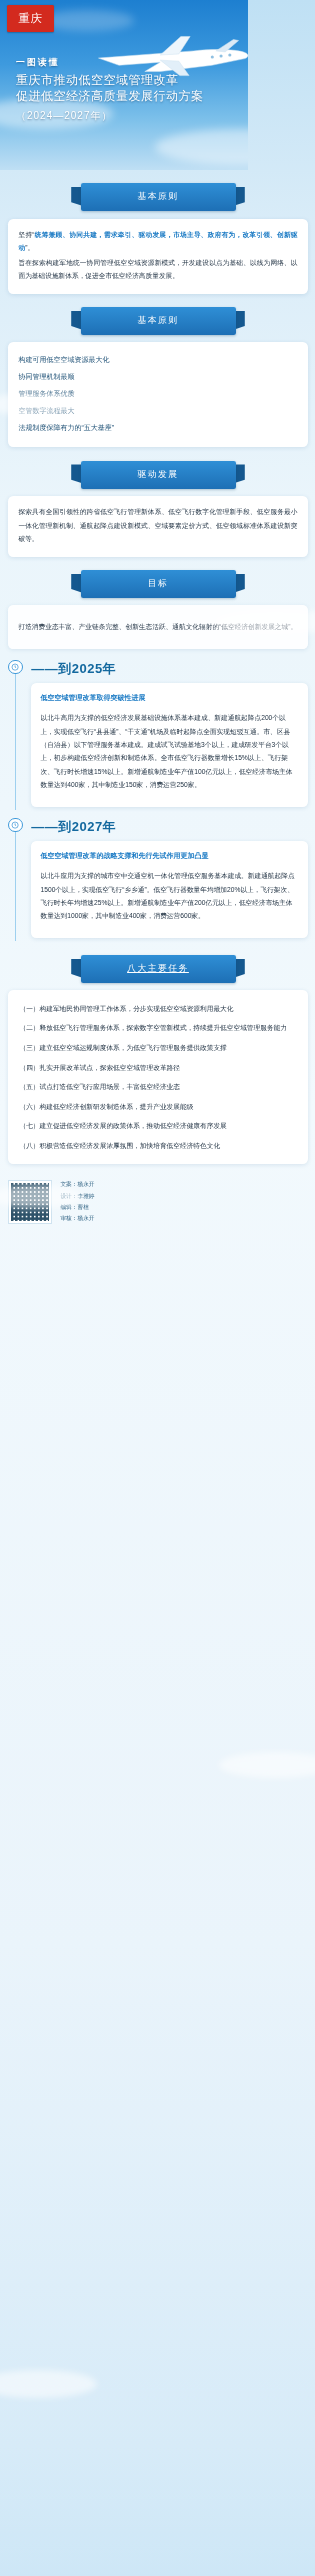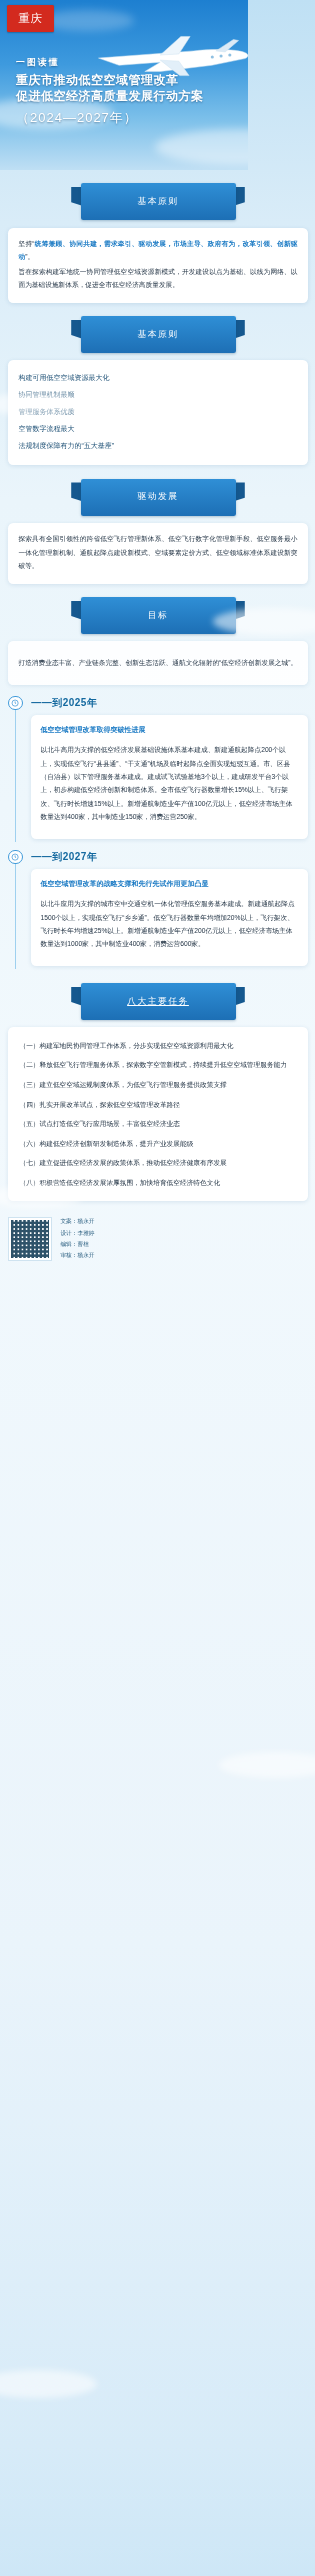--- a/index.html
+++ b/index.html
@@ -36,25 +36,25 @@
     box-shadow:0 0.5px 1.5px rgba(0,0,0,.25);
   }
   .plane {
     position:absolute; right:-5.2px; top:24px; width:170px; height:62px;
   }
   .hero-title {
     position:absolute; left:0; right:0; top:57px; 
     color:#fff; text-shadow:0 1px 2.1px rgba(0,40,80,.45);margin-left:16px;
   }
   .t-line1 { font-size:8.8px; letter-spacing:2.1px; margin-bottom:3.1px; font-weight:bold;}
-  .t-line2 { font-size:12px; font-weight:bold; letter-spacing:0.5px; line-height:1.35;
+  .t-line2 { font-size:12px; font-weight:normal; letter-spacing:0.5px; line-height:1.35;
              font-family:"Liberation Serif", serif; }
-  .t-line3 { font-size:13px; letter-spacing:1px; margin-top:4.1px; }
+  .t-line3 { font-size:10px; letter-spacing:1px; margin-top:4.1px; }
   .ribbon {
-    position:relative; margin:13.4px auto 0; width:155px; height:37px;
+    position:relative; margin:13.4px auto 0; width:155px; height:28px;
     background:linear-gradient(180deg,#2f8fd6,#1d6fb5);
     border-radius:2.1px; color:#fff; font-size:8.8px; letter-spacing:1.5px;
     display:flex; align-items:center; justify-content:center;
     box-shadow:0 1px 2.6px rgba(20,70,110,.3);
   }
   .ribbon::before, .ribbon::after{
     content:""; position:absolute; top:3.6px; width:13.4px; height:19.6px;
     background:#15588f; z-index:-1;
   }
   .ribbon::before{ left:-9.3px; clip-path:polygon(0 0,100% 0,100% 100%,0 78%); }
@@ -80,21 +80,21 @@
   
   .tl { position:relative; margin:11.3px 8.2px 0; padding-left:23px; }
   .tl::before{
     content:""; position:absolute; left:6.7px; top:3.1px; bottom:-3.1px; width:1px;
     background:#9ed0ef;
   }
   .tl-dot{
     position:absolute; left:0; top:0; width:14.4px; height:14.4px; border-radius:50%;
     background:#fff; border:1px solid #3f9ada; display:flex; align-items:center; justify-content:center;
   }
-  .tl-head{ font-size:10px; color:#14699f; font-weight:bold; letter-spacing:0.5px; margin:1px 0 5.2px; }
+  .tl-head{ font-size:13px; color:#14699f; font-weight:bold; letter-spacing:0.5px; margin:1px 0 5.2px; }
   .tl-card{
     background:#fff; border-radius:5.2px; padding:8.2px 9.3px;
     box-shadow:0 1px 4.1px rgba(40,100,150,.14); font-size:6.7px; line-height:2.0; color:#234;
   }
   .tl-sub{ color:#1a7ac4; font-weight:bold; font-size:7px; line-height:1.9; display:block; margin-bottom:3.1px;}
 
   
   .tasks-card{
     margin:7.2px 8.2px 0; background:#fff; border-radius:5.2px;
     padding:5.2px 11.3px 11.3px; box-shadow:0 1px 4.1px rgba(40,100,150,.14);

